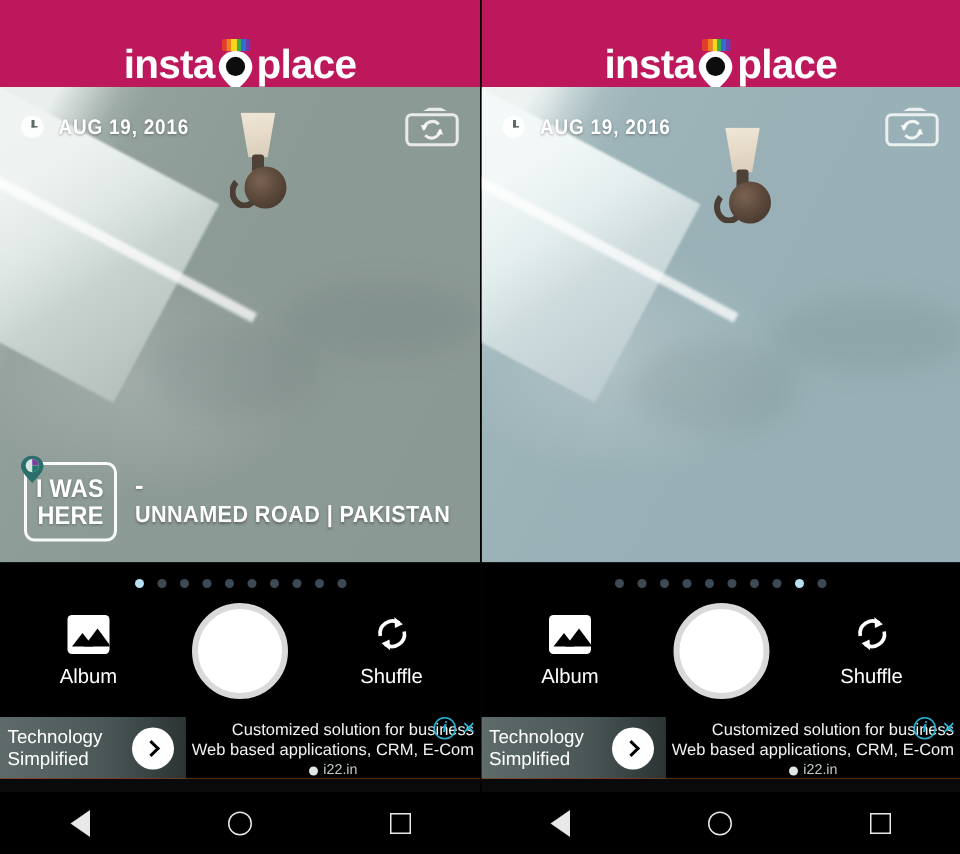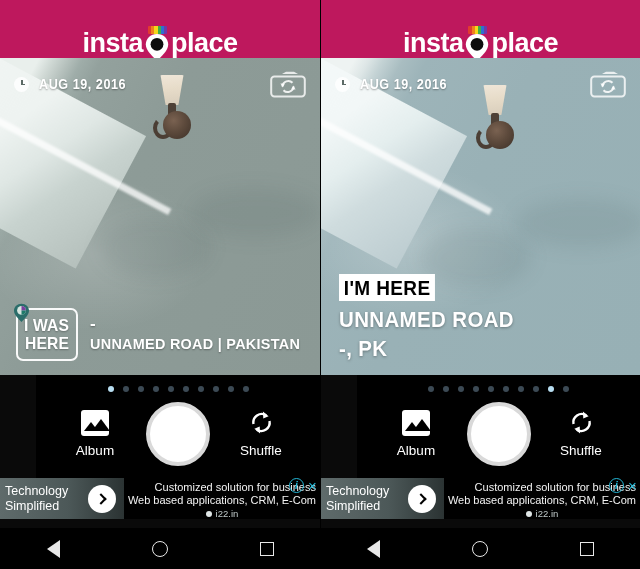--- a/index.html
+++ b/index.html
@@ -229,21 +229,20 @@
     letter-spacing:0.4px;
     transform:scaleX(0.93); transform-origin:left center;
     text-shadow:0 1px 3px rgba(0,0,0,0.35);
   }
 
   
   .controls {
     background:#000;
     flex:0 0 103px;
     position:relative;
-    margin-left:36px;
   }
   .dots {
     display:flex; justify-content:center; align-items:center;
     gap:9px; padding-top:8px; height:20px;
   }
   .dot { width:6px; height:6px; border-radius:50%; background:#3c4a55; }
   .dot.active { background:#b9dff2; }
   .ctl-row {
     display:flex; align-items:center; justify-content:space-between;
     padding:0 22px; height:78px;
@@ -551,27 +550,20 @@
             <rect x="1.2" y="5.5" width="33.6" height="20" rx="3.2" fill="none" stroke="rgba(255,255,255,0.8)" stroke-width="2"></rect>
             <path d="M12 3 L16 0.8 L24 0.8 L28 3 Z" fill="rgba(255,255,255,0.8)"></path>
             <path d="M12.5 15.5 A5.8 5.8 0 0 1 22.5 11.8" fill="none" stroke="rgba(255,255,255,0.85)" stroke-width="2"></path>
             <path d="M23.5 15.5 A5.8 5.8 0 0 1 13.5 19.2" fill="none" stroke="rgba(255,255,255,0.85)" stroke-width="2"></path>
             <path d="M10.4 12.4 L12.6 16.4 L15 12.6 Z" fill="rgba(255,255,255,0.85)"></path>
             <path d="M25.6 18.6 L23.4 14.6 L21 18.4 Z" fill="rgba(255,255,255,0.85)"></path>
           </svg>
         </span>
       </div>
 
-      <div class="overlay-right">
-        <div>
-          <span class="or-tag">I'M HERE</span>
-        </div>
-        <div class="or-line1">UNNAMED ROAD</div>
-        <div class="or-line2">-, PK</div>
-      </div>
     </div>
 
     <div class="controls">
       <div class="dots">
         <span class="dot"></span>
         <span class="dot"></span>
         <span class="dot"></span>
         <span class="dot"></span>
         <span class="dot"></span>
         <span class="dot"></span>

